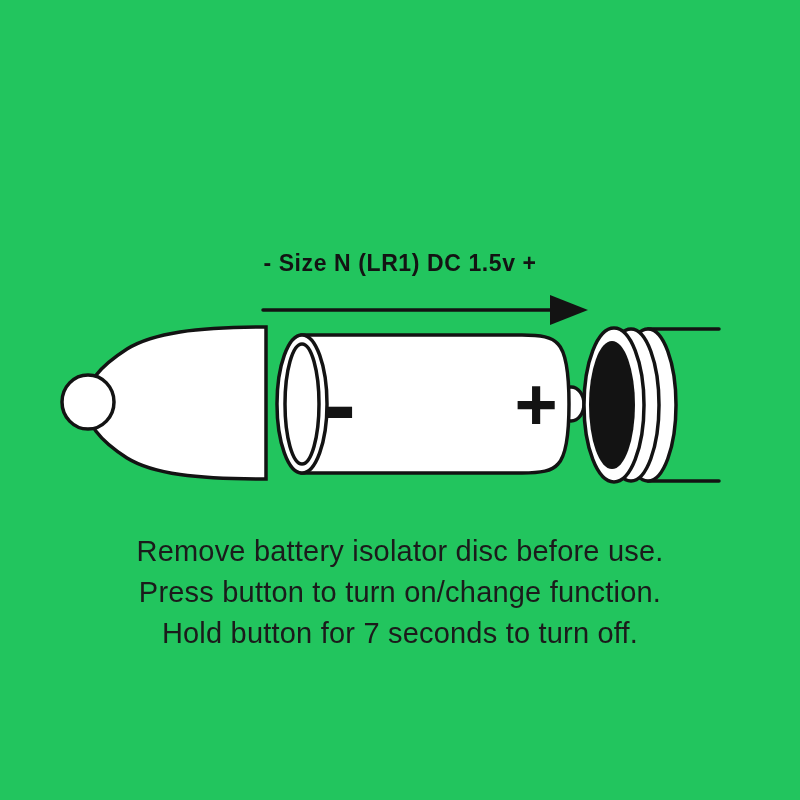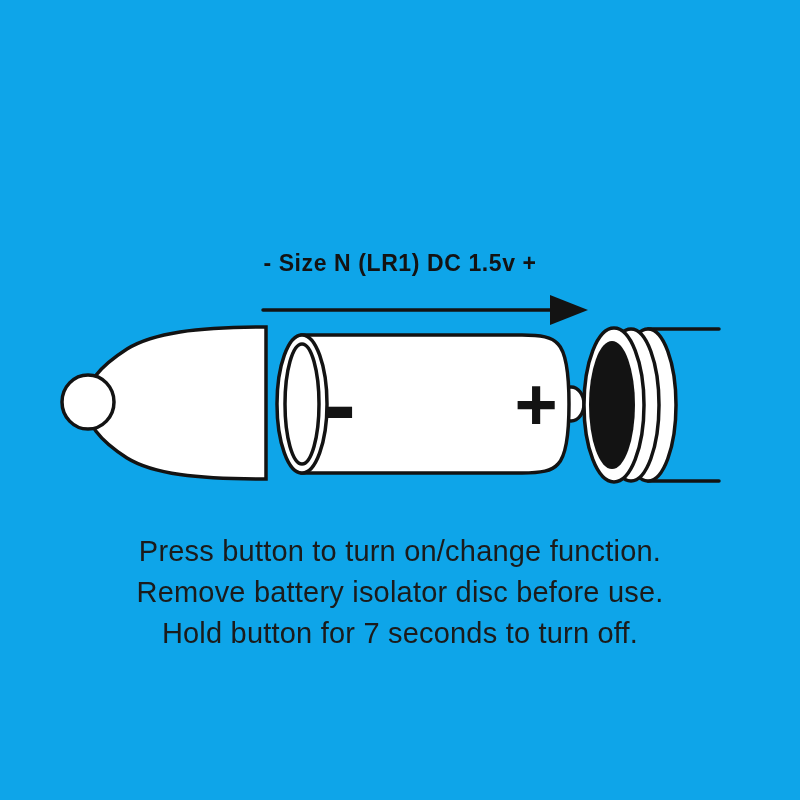--- a/index.html
+++ b/index.html
@@ -4,21 +4,21 @@
 <style>
   html, body {
     margin: 0;
     padding: 0;
     background: #ffffff;
   }
   .canvas {
     position: relative;
     width: 800px;
     height: 800px;
-    background: #0ea5e9;
+    background: #22c55e;
     overflow: hidden;
     font-family: "Liberation Sans", "DejaVu Sans", sans-serif;
   }
   .size-label {
     position: absolute;
     top: 250px;
     left: 0;
     width: 800px;
     text-align: center;
     font-size: 23px;
@@ -116,18 +116,18 @@
       <line class="line" x1="648" y1="329" x2="719" y2="329"></line>
       <line class="line" x1="648" y1="481" x2="719" y2="481"></line>
       <ellipse class="shape" cx="648" cy="405" rx="28" ry="76"></ellipse>
       <ellipse class="shape" cx="631" cy="405" rx="28" ry="76"></ellipse>
       <ellipse class="shape" cx="614" cy="405" rx="30" ry="77"></ellipse>
       <ellipse class="solid" cx="612" cy="405" rx="23" ry="64"></ellipse>
     </g>
   </svg>
 
   <div class="instructions">
+    <p>Remove battery isolator disc before use.</p>
     <p>Press button to turn on/change function.</p>
-    <p>Remove battery isolator disc before use.</p>
     <p>Hold button for 7 seconds to turn off.</p>
   </div>
 
 </div>
 
 </body></html>

